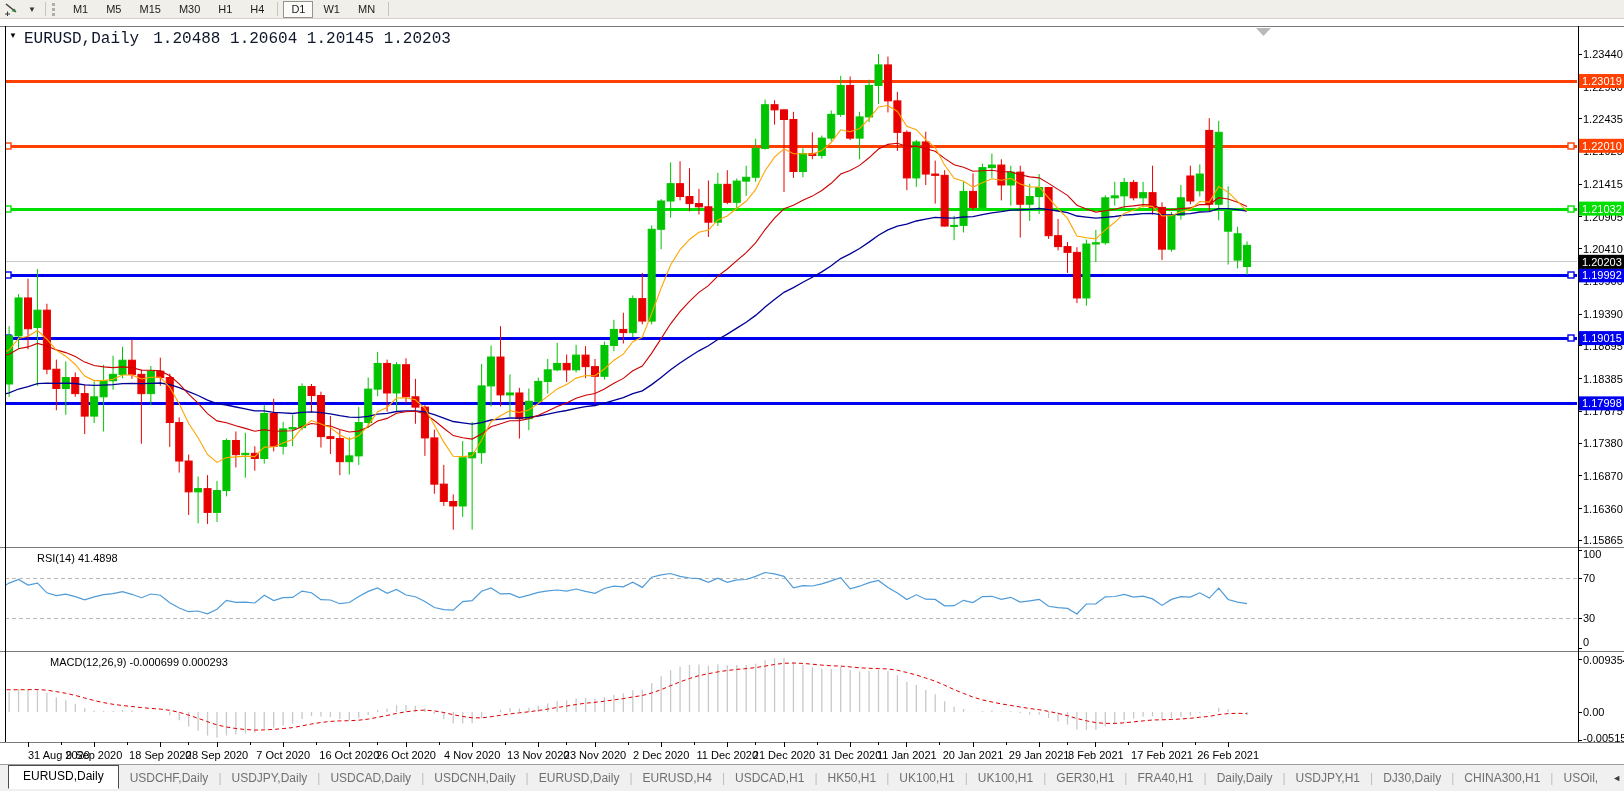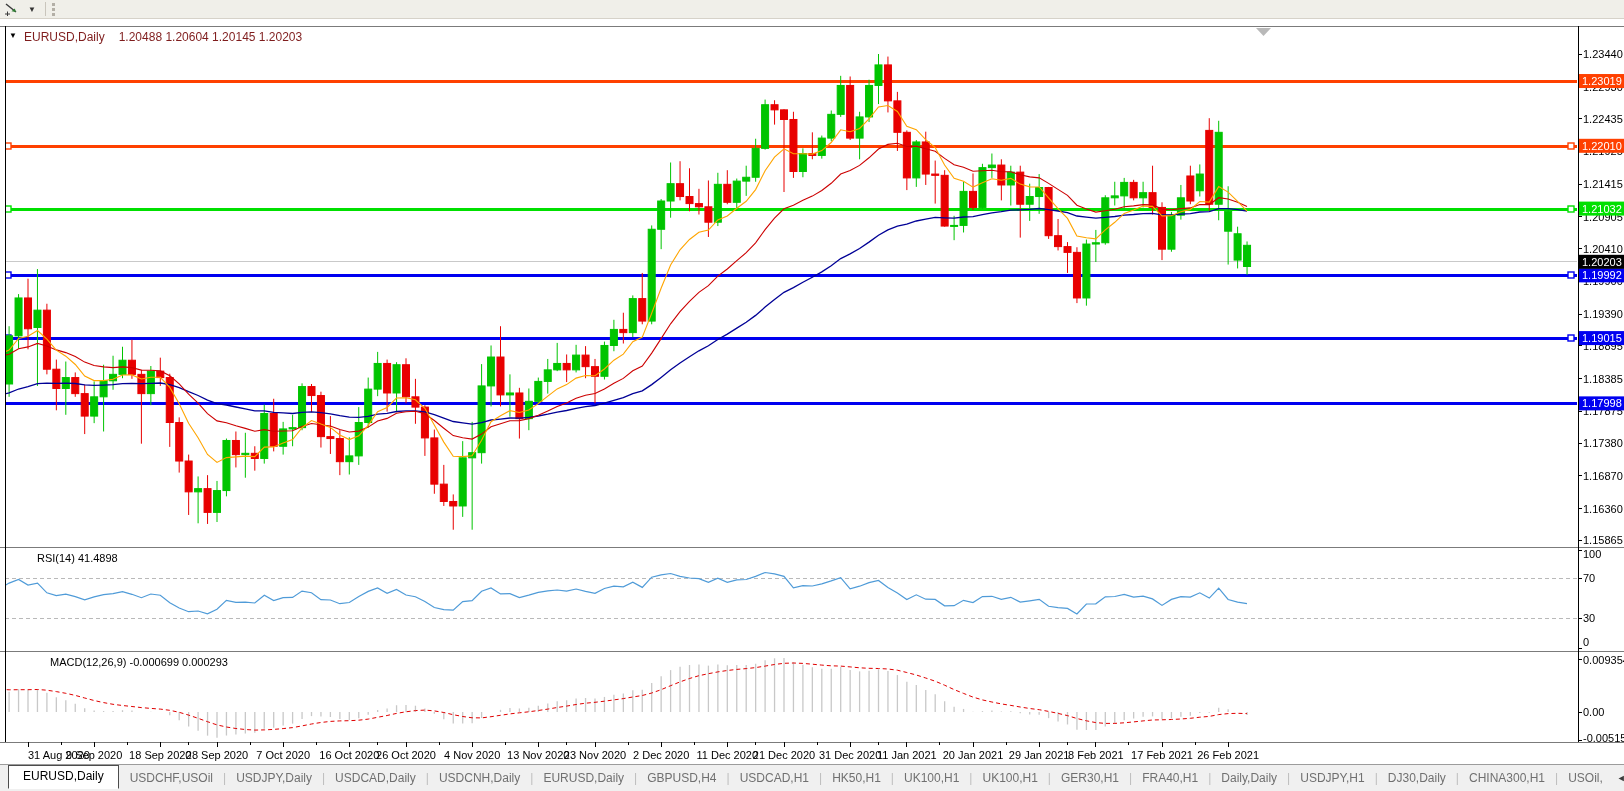--- a/index.html
+++ b/index.html
@@ -10,21 +10,21 @@
   .toolbar{position:absolute;top:0;left:0;width:1624px;height:18px;background:#f0efe9;
     border-bottom:1px solid #d6d2c9;display:flex;align-items:center;z-index:30;}
   .toolbtn{display:flex;align-items:center;padding:0 4px;height:16px;cursor:pointer;}
   .caret{font-size:8px;color:#333;padding:0 5px;cursor:pointer;}
   .vsep{width:1px;height:14px;background:#c9c5bc;margin:0 4px;}
   .grip{width:3px;height:13px;border-left:3px dotted #b3afa6;margin:0 6px 0 2px;}
   .tf{font-size:11px;color:#1d1d1d;padding:1px 7px;margin:0 1px;border:1px solid transparent;cursor:pointer;line-height:13px;}
   .tf.active{background:#fbfbf9;border:1px solid #96938c;}
   
   .ovl{position:absolute;z-index:10;white-space:pre;}
-  .chart-title{left:24px;top:30px;font-size:12px;color:#7f1d1d;}
+  .chart-title{left:24px;top:30px;font-size:16px;color:#0f172a;font-family:Liberation Mono, monospace;}
   .title-tri{left:9px;top:31px;font-size:8px;color:#000;}
   .title-ohlc{margin-left:14px;}
   .ind-label{font-size:11px;color:#000;padding-left:28px;}
   
   #tabbar{position:absolute;left:0;top:764px;width:1624px;height:27px;background:#f0f0f0;
     border-top:1px solid #9c9c9c;display:flex;align-items:center;font-size:12px;color:#707070;z-index:30;box-sizing:border-box;}
   .tab{padding:2px 9px;white-space:nowrap;cursor:pointer;}
   .tab.active{background:#fff;border:1px solid #4c4c4c;border-bottom:1px solid #fff;color:#000;
     margin:-3px 2px 0 8px;padding:3px 14px 5px;}
   .tabsep{color:#bdbdbd;padding:0 1px;}
@@ -633,41 +633,54 @@
     <div class="toolbtn">
       <svg width="15" height="13" viewBox="0 0 15 13">
         <path d="M2 1 L12 9" stroke="#3a3a3a" stroke-width="1.4" fill="none"></path>
         <path d="M12 9 L7.5 8.2 L10.8 5.4 Z" fill="#2e7d32"></path>
         <path d="M1 11 h5 M3.5 8.5 v5" stroke="#3a3a3a" stroke-width="1"></path>
       </svg>
     </div>
     <div class="caret">▼</div>
     <div class="vsep"></div>
     <div class="grip"></div>
+    <div id="tfGroup" style="display:flex;align-items:center">
+        <div class="tf">M1</div>
+        <div class="tf">M5</div>
+        <div class="tf">M15</div>
+        <div class="tf">M30</div>
+        <div class="tf">H1</div>
+        <div class="tf">H4</div>
+        <div class="vsep"></div>
+        <div class="tf active">D1</div>
+        <div class="tf">W1</div>
+        <div class="tf">MN</div>
+        <div class="vsep"></div>
+      </div>
   </div>
 
   <div class="ovl title-tri">▼</div>
   <div class="ovl chart-title"><span>EURUSD,Daily</span><span class="title-ohlc">1.20488 1.20604 1.20145 1.20203</span></div>
 
   <div class="ovl ind-label" style="left:9px;top:552px">RSI(14) 41.4898</div>
   <div class="ovl ind-label" style="left:22px;top:656px">MACD(12,26,9) -0.000699 0.000293</div>
 
   <div id="tabbar">
       <div class="tab active">EURUSD,Daily</div>
-      <div class="tab">USDCHF,USOil</div>
+      <div class="tab">USDCHF,Daily</div>
       <span class="tabsep">|</span>
       <div class="tab">USDJPY,Daily</div>
       <span class="tabsep">|</span>
       <div class="tab">USDCAD,Daily</div>
       <span class="tabsep">|</span>
       <div class="tab">USDCNH,Daily</div>
       <span class="tabsep">|</span>
       <div class="tab">EURUSD,Daily</div>
       <span class="tabsep">|</span>
-      <div class="tab">GBPUSD,H4</div>
+      <div class="tab">EURUSD,H4</div>
       <span class="tabsep">|</span>
       <div class="tab">USDCAD,H1</div>
       <span class="tabsep">|</span>
       <div class="tab">HK50,H1</div>
       <span class="tabsep">|</span>
       <div class="tab">UK100,H1</div>
       <span class="tabsep">|</span>
       <div class="tab">UK100,H1</div>
       <span class="tabsep">|</span>
       <div class="tab">GER30,H1</div>

